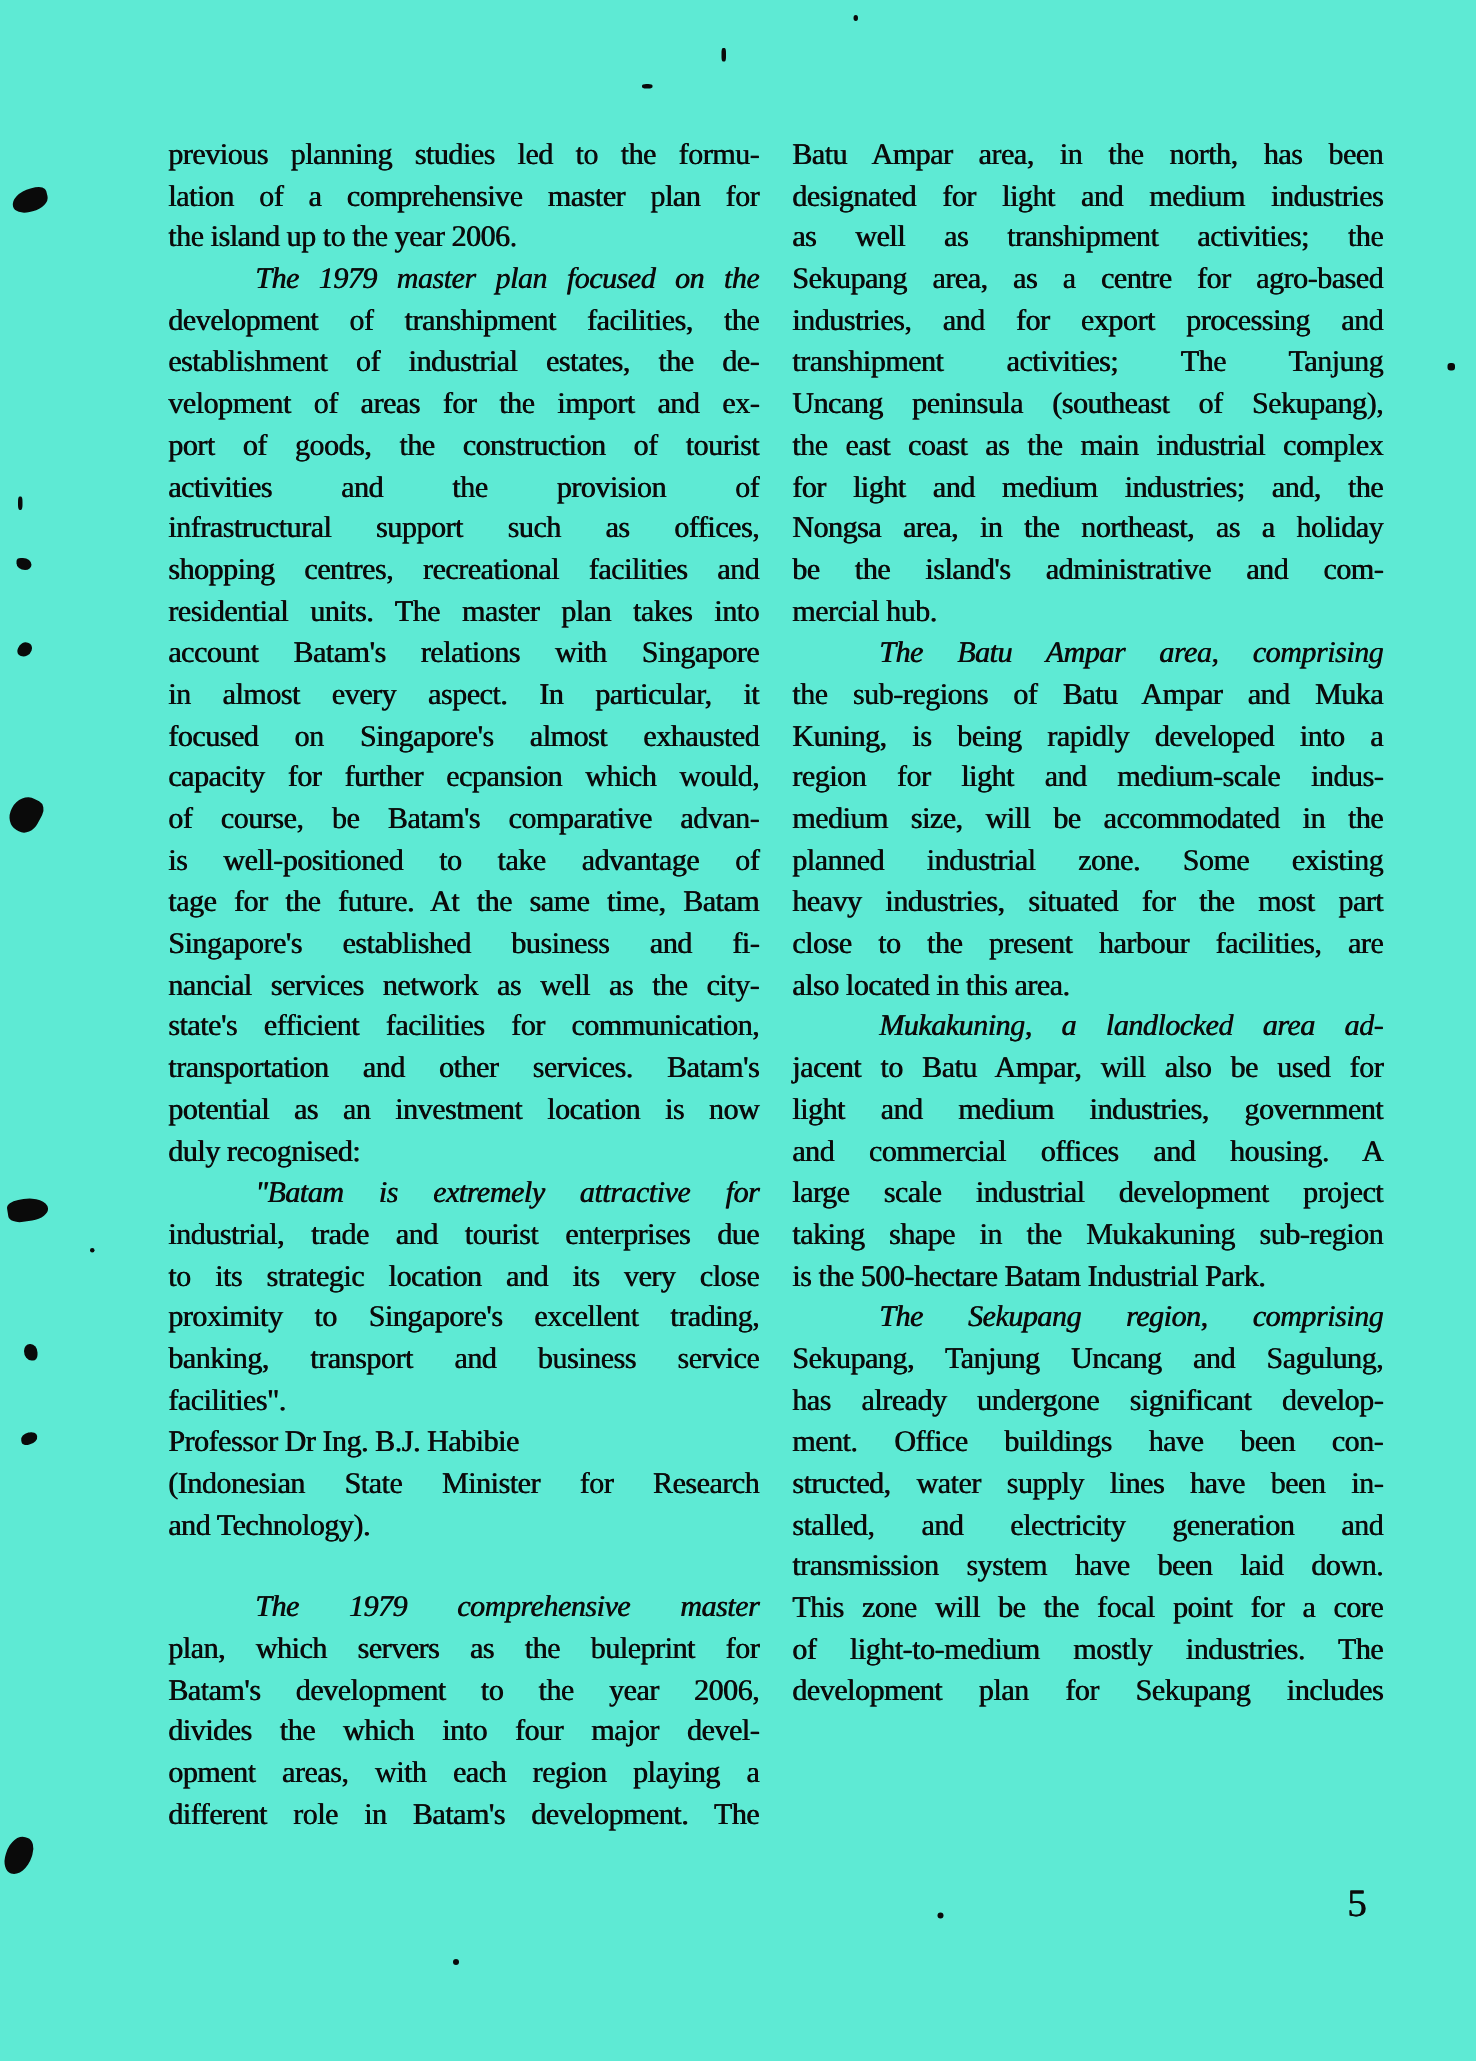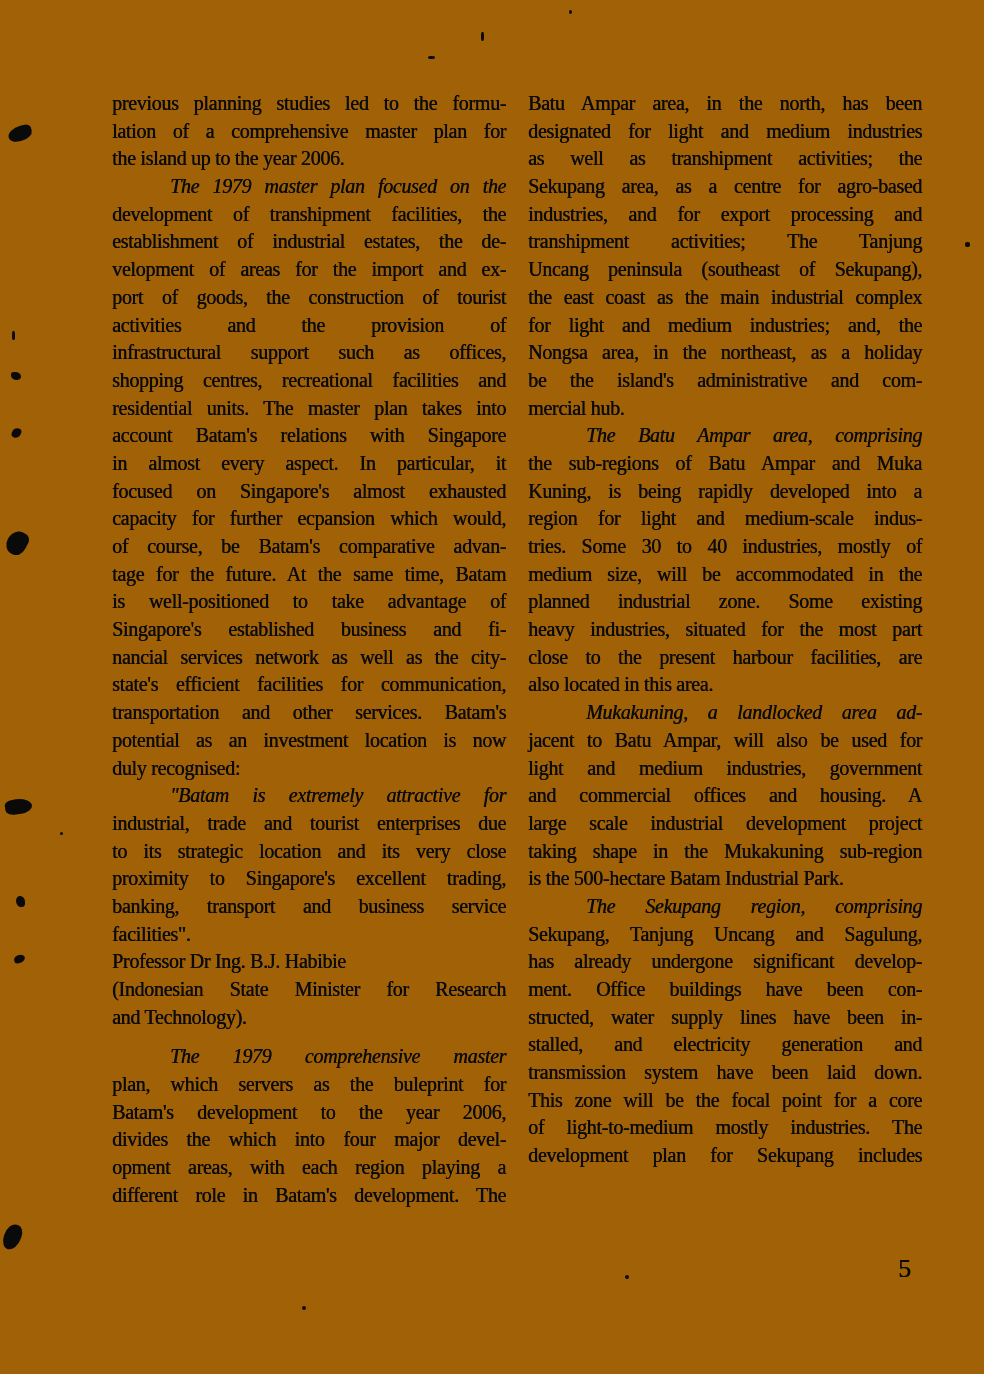--- a/index.html
+++ b/index.html
@@ -4,21 +4,21 @@
 <style>
   html, body {
     margin: 0;
     padding: 0;
     background: #ffffff;
   }
   .page {
     position: relative;
     width: 984px;
     height: 1374px;
-    background: #a16207;
+    background: #5eead4;
     overflow: hidden;
     font-family: "Liberation Serif", "DejaVu Serif", serif;
     color: #0b0b0b;
   }
   .col {
     position: absolute;
     top: 90px;
     width: 394px;
     font-size: 20px;
     line-height: 27.7px;
@@ -29,21 +29,21 @@
   .col-right { left: 528px; }
   .line {
     height: 27.7px;
     white-space: normal;
   }
   .line.j {
     text-align: justify;
     text-align-last: justify;
   }
   .line.indent { padding-left: 58px; font-style: italic; }
-  .para.space-before { margin-top: 12px; }
+  .para.space-before { margin-top: 27px; }
   .page-number {
     position: absolute;
     left: 898px;
     top: 1254px;
     font-size: 26px;
     line-height: 30px;
     text-shadow: 0.45px 0.3px 0 currentColor;
   }
   .speck {
     position: absolute;
@@ -69,22 +69,22 @@
         <div class="line j">port of goods, the construction of tourist</div>
         <div class="line j">activities and the provision of</div>
         <div class="line j">infrastructural support such as offices,</div>
         <div class="line j">shopping centres, recreational facilities and</div>
         <div class="line j">residential units. The master plan takes into</div>
         <div class="line j">account Batam's relations with Singapore</div>
         <div class="line j">in almost every aspect. In particular, it</div>
         <div class="line j">focused on Singapore's almost exhausted</div>
         <div class="line j">capacity for further ecpansion which would,</div>
         <div class="line j">of course, be Batam's comparative advan-</div>
+        <div class="line j">is well-positioned to take advantage of</div>
         <div class="line j">tage for the future. At the same time, Batam</div>
-        <div class="line j">is well-positioned to take advantage of</div>
         <div class="line j">Singapore's established business and fi-</div>
         <div class="line j">nancial services network as well as the city-</div>
         <div class="line j">state's efficient facilities for communication,</div>
         <div class="line j">transportation and other services. Batam's</div>
         <div class="line j">potential as an investment location is now</div>
         <div class="line">duly recognised:</div>
       </div>
       <div class="para">
         <div class="line j indent">"Batam is extremely attractive for</div>
         <div class="line j">industrial, trade and tourist enterprises due</div>
@@ -122,21 +122,20 @@
         <div class="line j">for light and medium industries; and, the</div>
         <div class="line j">Nongsa area, in the northeast, as a holiday</div>
         <div class="line j">be the island's administrative and com-</div>
         <div class="line">mercial hub.</div>
       </div>
       <div class="para">
         <div class="line j indent">The Batu Ampar area, comprising</div>
         <div class="line j">the sub-regions of Batu Ampar and Muka</div>
         <div class="line j">Kuning, is being rapidly developed into a</div>
         <div class="line j">region for light and medium-scale indus-</div>
-        <div class="line j">tries. Some 30 to 40 industries, mostly of</div>
         <div class="line j">medium size, will be accommodated in the</div>
         <div class="line j">planned industrial zone. Some existing</div>
         <div class="line j">heavy industries, situated for the most part</div>
         <div class="line j">close to the present harbour facilities, are</div>
         <div class="line">also located in this area.</div>
       </div>
       <div class="para">
         <div class="line j indent">Mukakuning, a landlocked area ad-</div>
         <div class="line j">jacent to Batu Ampar, will also be used for</div>
         <div class="line j">light and medium industries, government</div>

